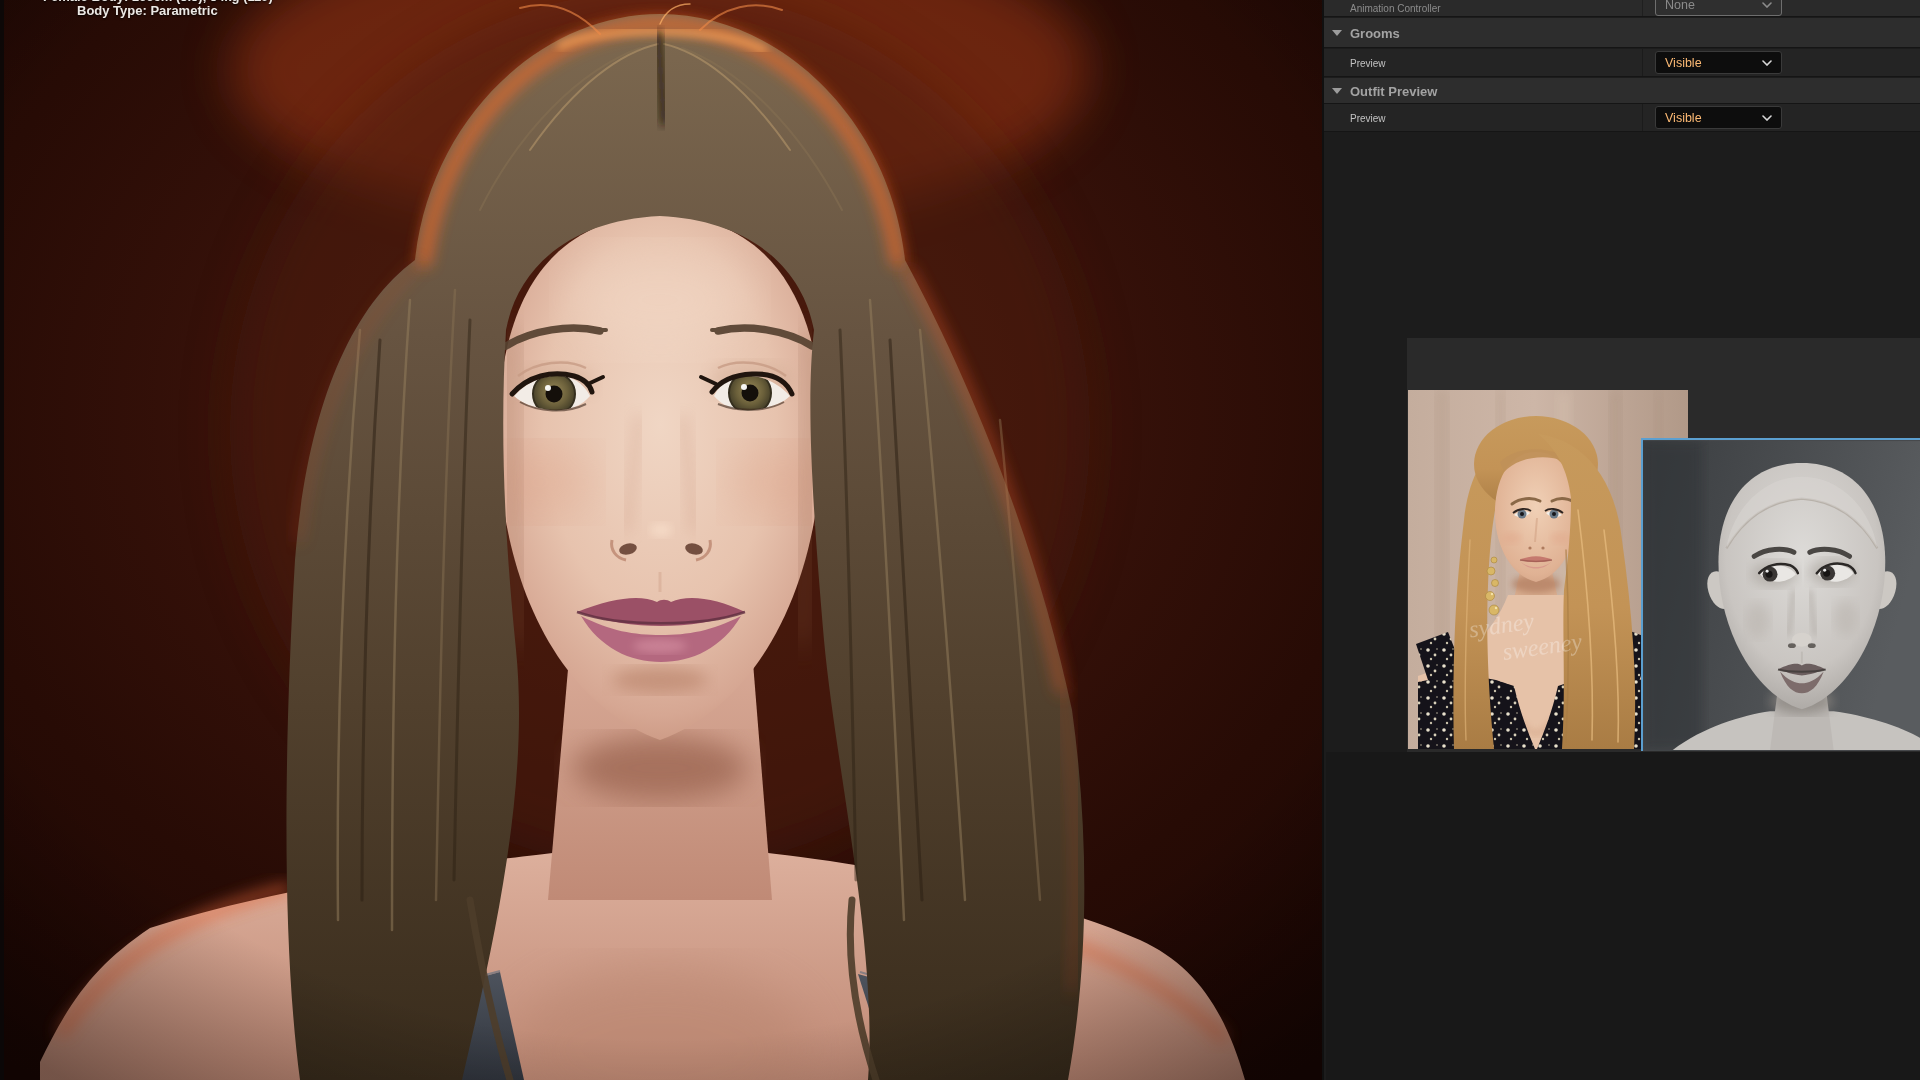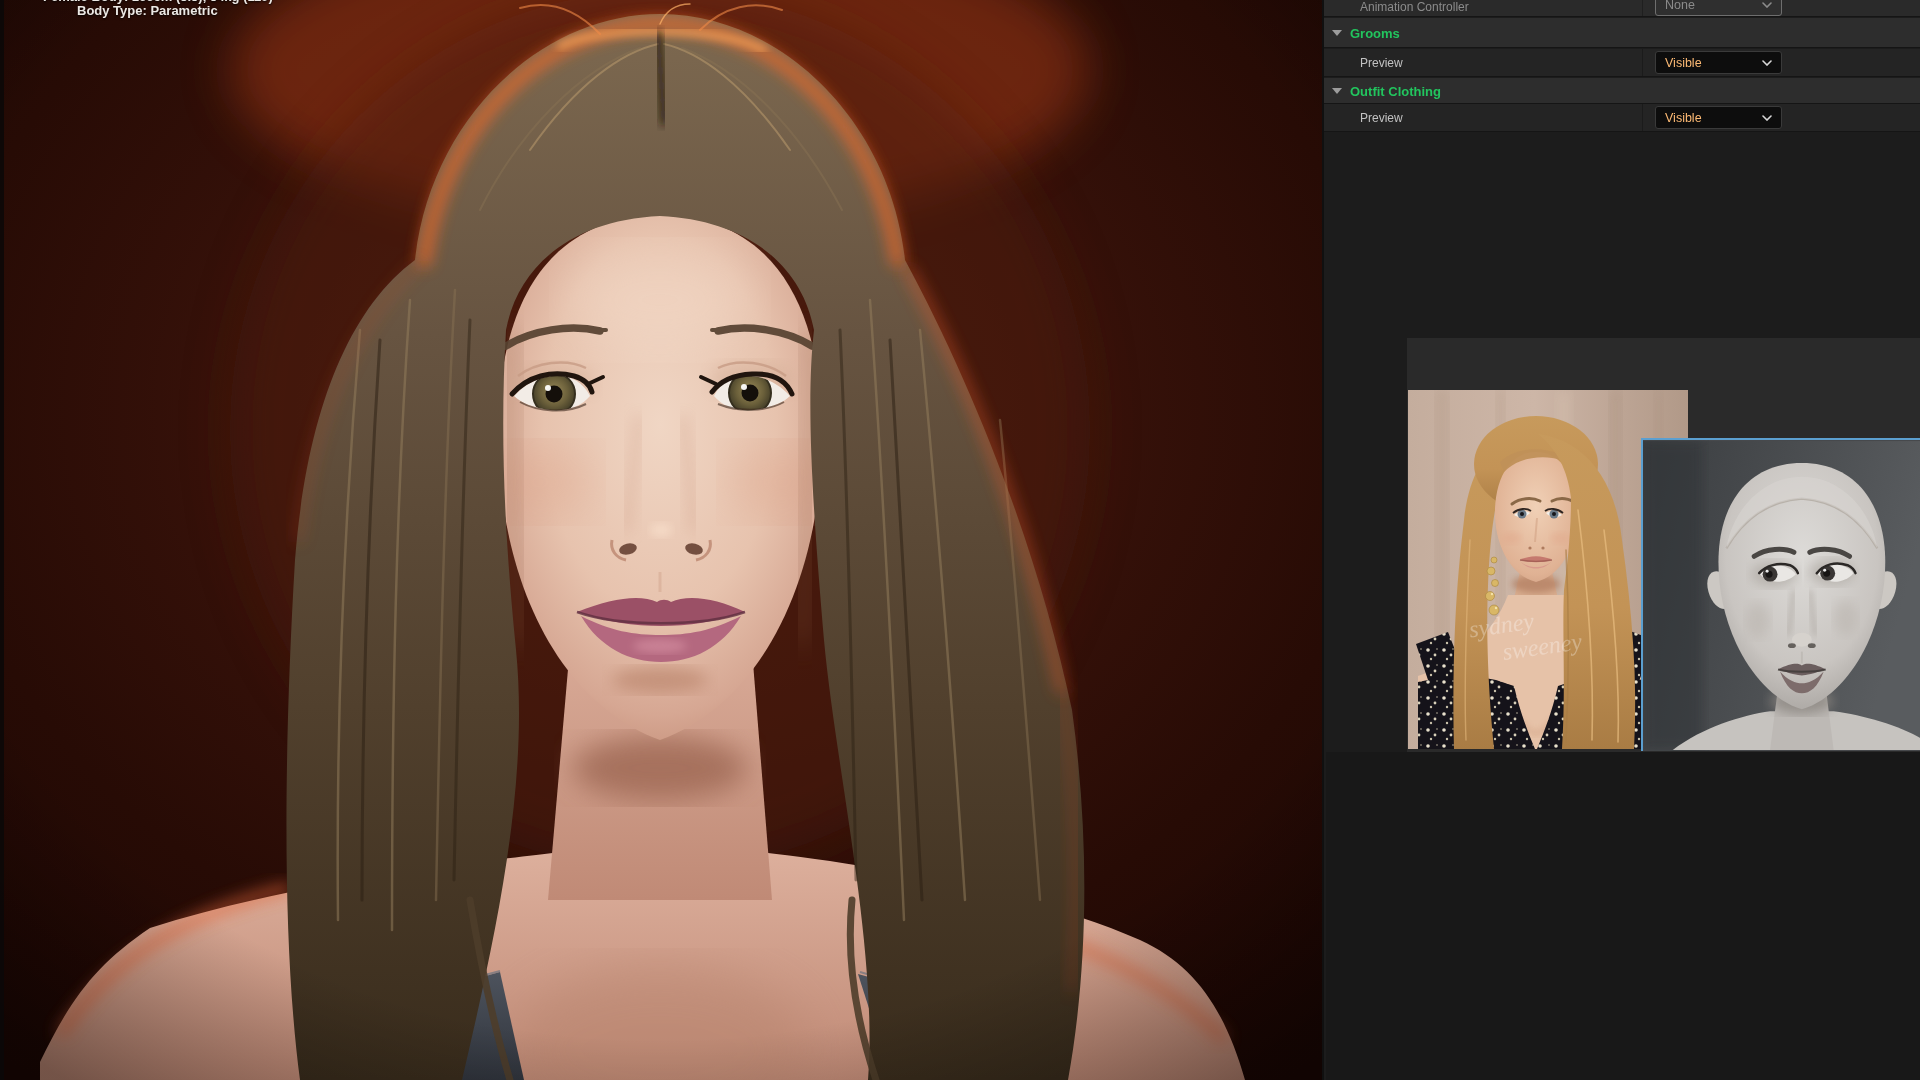--- a/index.html
+++ b/index.html
@@ -20,25 +20,25 @@
   
   .panel { position:absolute; left:1322px; top:0; width:598px; height:1080px;
            background:#1c1c1c; border-left:2px solid #101010; }
   .row { position:absolute; left:0; width:598px; overflow:hidden; }
   .row-anim    { top:0;    height:17px; background:#2a2a2a; border-bottom:1px solid #151515; }
   .row-grooms  { top:18px; height:30px; background:#2d2d2d; border-bottom:1px solid #151515; }
   .row-prev1   { top:49px; height:28px; background:#242424; border-bottom:1px solid #151515; }
   .row-outfit  { top:78px; height:26px; background:#2d2d2d; border-bottom:1px solid #151515; }
   .row-prev2   { top:104px;height:28px; background:#242424; border-bottom:1px solid #151515; }
 
-  .plabel { position:absolute; left:36px; top:50%; transform:translateY(-50%);
-            font-size:12px; color:#c2c2c2; white-space:nowrap; }
+  .plabel { position:absolute; left:26px; top:50%; transform:translateY(-50%);
+            font-size:10px; color:#c2c2c2; white-space:nowrap; }
   .row-anim .plabel { top:auto; bottom:2px; transform:none; color:#8b8b8b; }
   .hlabel { position:absolute; left:26px; top:50%; transform:translateY(-50%);
-            font-size:13px; font-weight:700; color:#22c55e; white-space:nowrap; }
+            font-size:13px; font-weight:700; color:#a3a3a3; white-space:nowrap; }
   .tri { position:absolute; left:8px; top:50%; transform:translateY(-50%); width:10px; height:8px; }
   .splitline { position:absolute; left:318px; top:0; width:1px; height:100%; background:rgba(0,0,0,.25); }
 
   .dropdown { position:absolute; left:331px; width:127px; height:23px;
               background:#0d0d0d; border:1px solid #3a3a3a; border-radius:3px;
               color:#fdba74; font-size:12.5px; display:flex; align-items:center;
               padding:0 9px; cursor:pointer; }
   .dropdown .dval { flex:1 1 auto; }
   .dropdown svg { width:10px; height:6px; color:#d8d8d8; }
   .row-prev1 .dropdown { top:2px; }
@@ -278,21 +278,21 @@
       <svg viewBox="0 0 10 6">
           <path d="M1 1 L5 5 L9 1" fill="none" stroke="currentColor" stroke-width="1.6" stroke-linecap="round"></path>
         </svg>
     </div>
   </div>
 
   <div class="row row-outfit">
     <svg class="tri" viewBox="0 0 10 8">
         <path d="M0 1 L10 1 L5 7 Z" fill="#9c9c9c"></path>
       </svg>
-    <span class="hlabel">Outfit Clothing</span>
+    <span class="hlabel">Outfit Preview</span>
   </div>
 
   <div class="row row-prev2">
     <div class="splitline"></div>
     <span class="plabel">Preview</span>
     <div class="dropdown">
       <span class="dval">Visible</span>
       <svg viewBox="0 0 10 6">
           <path d="M1 1 L5 5 L9 1" fill="none" stroke="currentColor" stroke-width="1.6" stroke-linecap="round"></path>
         </svg>

